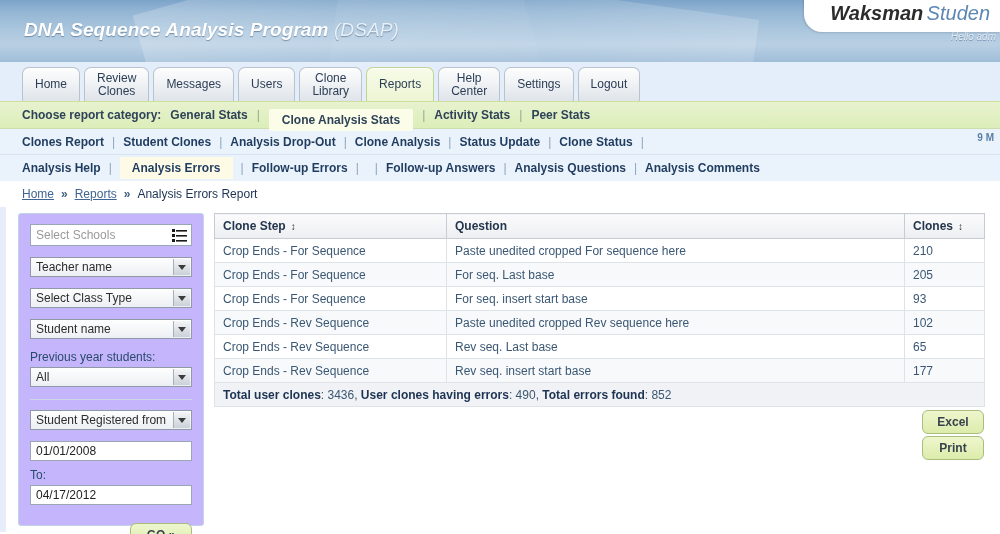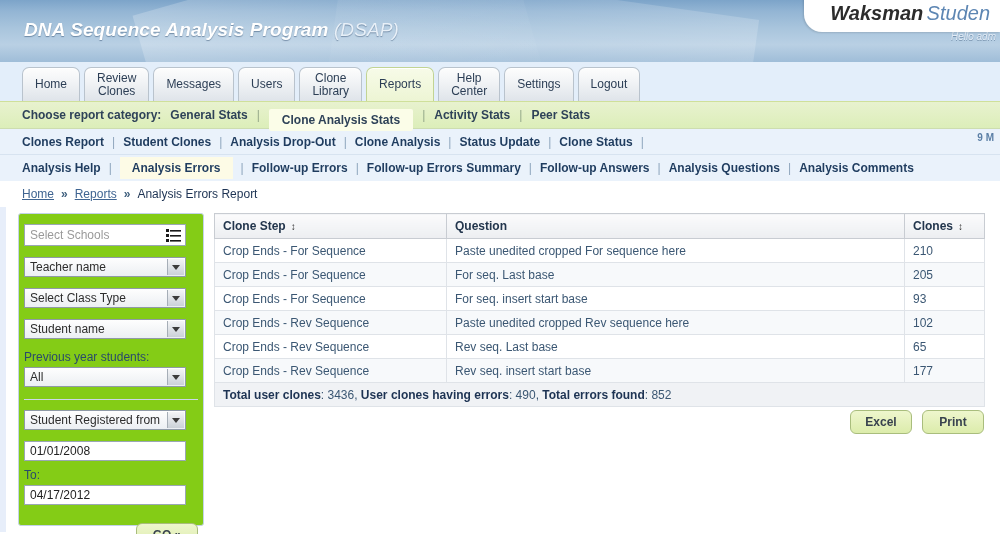--- a/index.html
+++ b/index.html
@@ -125,24 +125,24 @@
   .crumb .arrow { color:#4a6party; color:#41617f; margin:0 7px; font-weight:bold; }
   .crumb .cur { color:#1d3353; font-weight:normal; }
 
   
   .content { position:relative; width:1000px; height:325px; background:#ffffff; }
 
   
   .sidebar {
     position:absolute; left:18px; top:6px;
     width:186px; height:313px;
-    background:#84cc16;
+    background:#c4b5fd;
     border:1px solid #c3d3e8;
     border-radius:3px;
-    padding:10px 5px;
+    padding:10px 11px;
   }
   .sel-schools {
     position:relative; height:22px; width:162px;
     background:#ffffff; border:1px solid #9aa7b4;
     display:flex; align-items:center; padding-left:5px;
     font-size:12px; color:#9a9a9a; cursor:pointer;
     margin-bottom:11px;
   }
   .list-icon { position:absolute; right:4px; top:3px; width:15px; height:15px; }
 
@@ -200,21 +200,21 @@
     overflow:hidden; white-space:nowrap; text-overflow:ellipsis;
   }
   table.report tr.alt td { background:#f7f9fb; }
   .sort-ic { display:inline-block; margin-left:5px; color:#2a2a2a; font-size:10px; }
   td.total-cell {
     background:#f0f2f5 !important;
     font-size:12px; color:#3b5773; padding:6px 8px;
   }
   td.total-cell b { color:#1d3353; }
 
-  .btnrow { position:absolute; right:16px; top:203px; display:flex; gap:10px; }
+  .btnrow { position:absolute; right:16px; top:203px; display:flex; gap:2px;flex-direction:column; }
   .act-btn {
     width:62px; height:24px; border-radius:6px;
     background:linear-gradient(180deg,#eef6cd,#dcecab);
     border:1px solid #a9bd7d;
     display:flex; align-items:center; justify-content:center;
     font-size:12px; font-weight:bold; color:#38424e; cursor:pointer;
   }
   .leftrail { position:absolute; left:0; top:0; width:6px; height:325px; background:#e7eefa; }
 </style>
 </head>
@@ -276,21 +276,20 @@
   <span class="sep">|</span>
 </div>
 
 <div class="subnav row2">
   <a>Analysis Help</a>
   <span class="sep">|</span>
   <a class="chip2">Analysis Errors</a>
   <span class="sep">|</span>
   <a>Follow-up Errors</a>
   <span class="sep">|</span>
-  <a>Follow-up Errors Summary</a>
   <span class="sep">|</span>
   <a>Follow-up Answers</a>
   <span class="sep">|</span>
   <a>Analysis Questions</a>
   <span class="sep">|</span>
   <a>Analysis Comments</a>
 </div>
 
 <div class="crumb">
   <a>Home</a>

